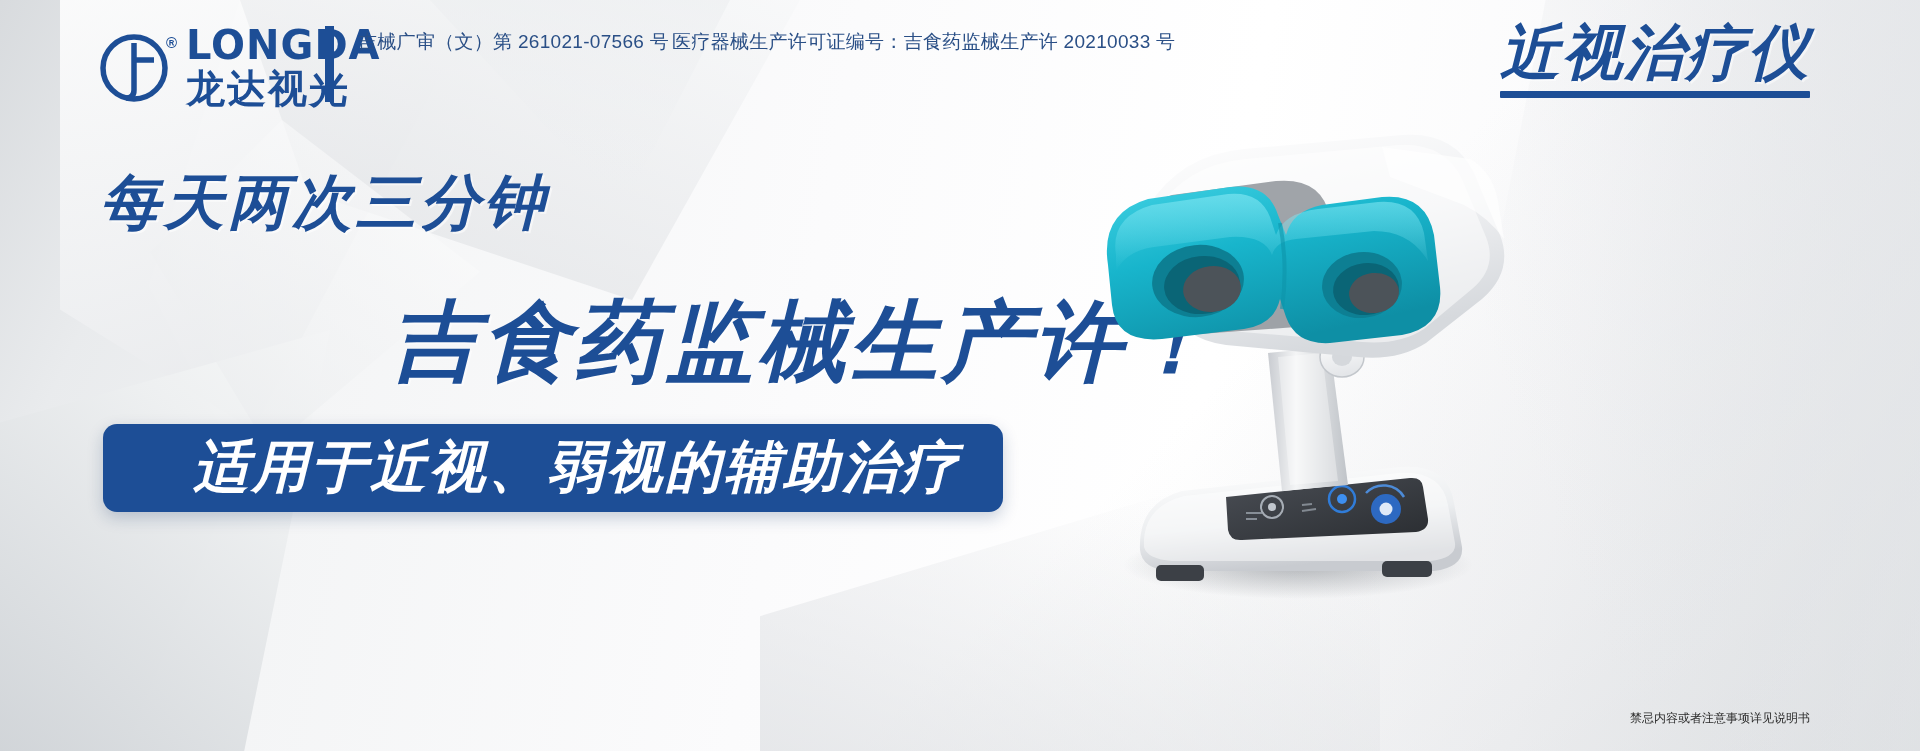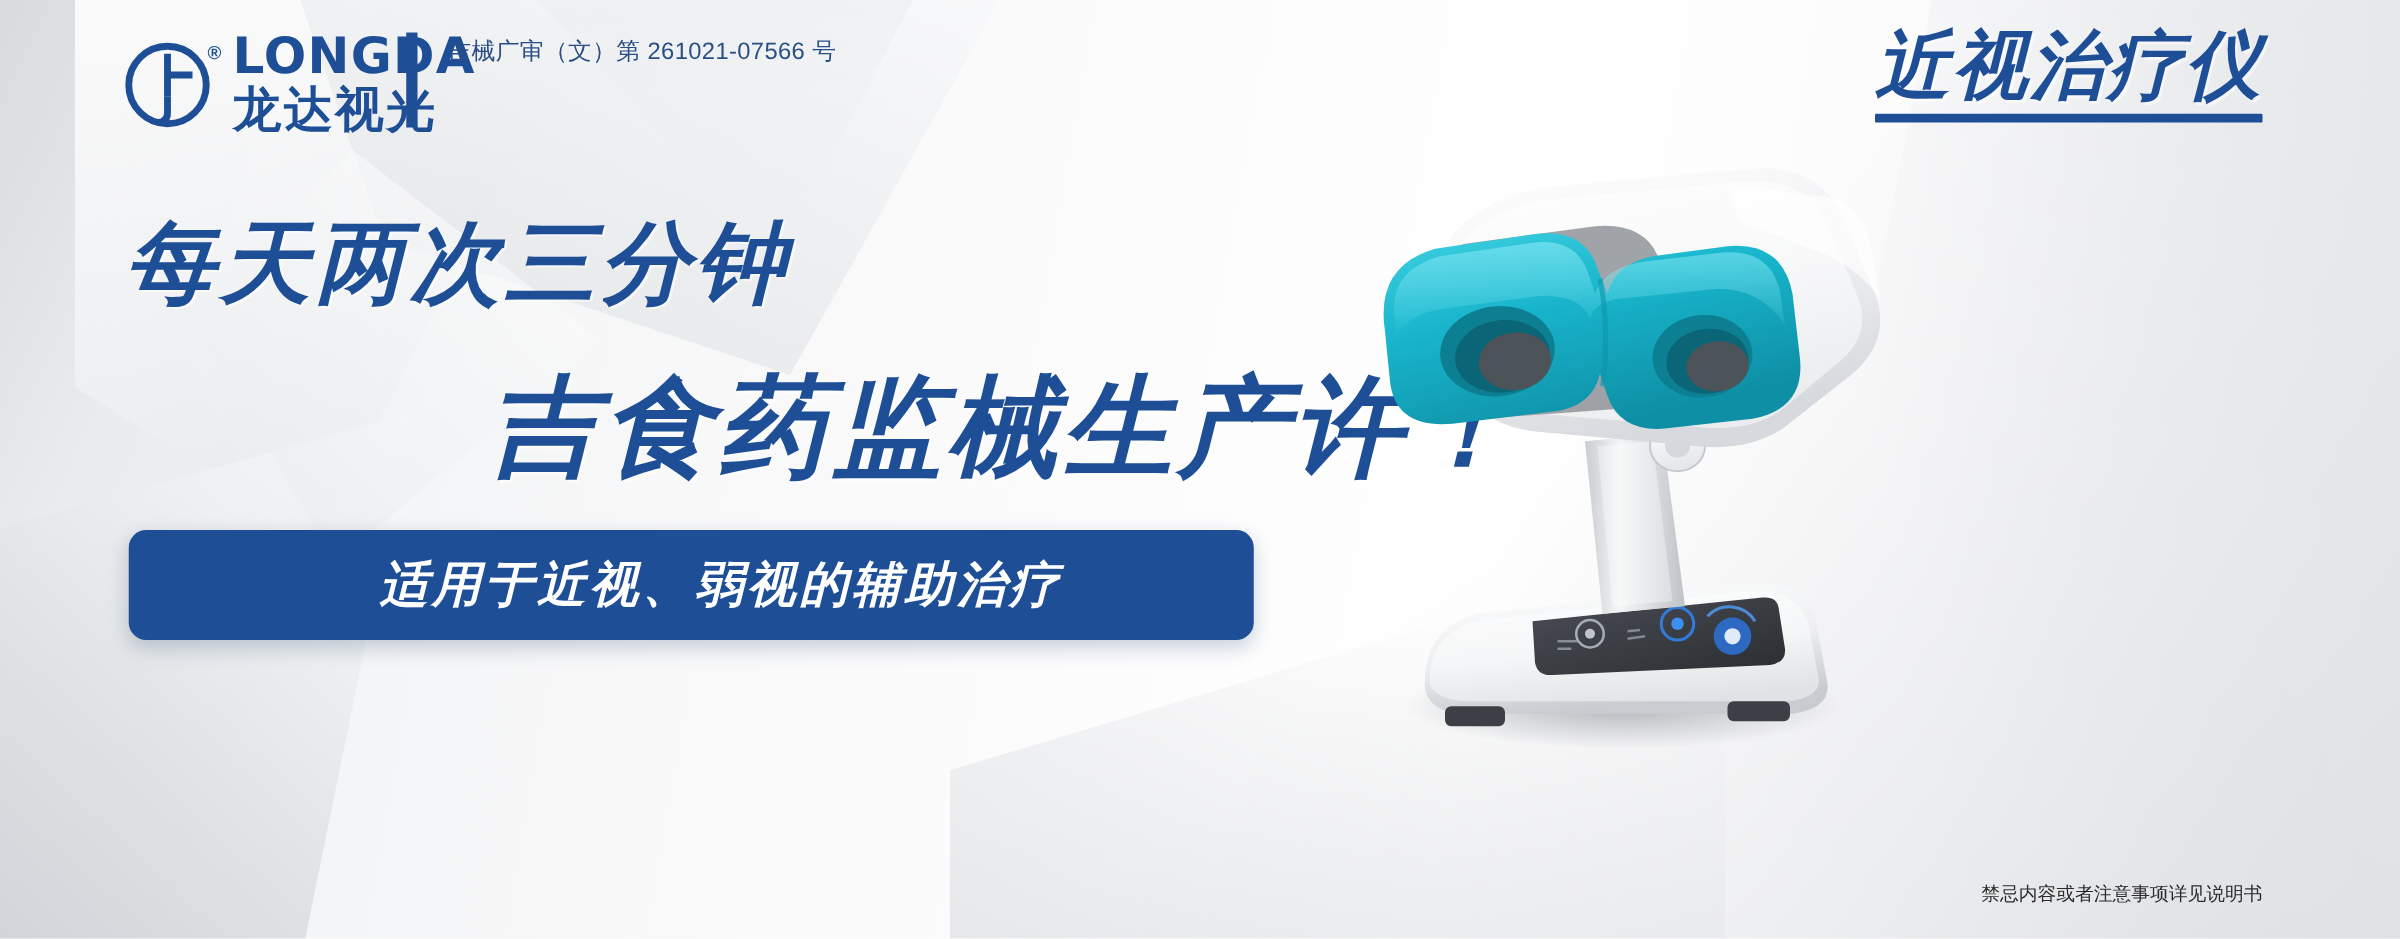--- a/index.html
+++ b/index.html
@@ -52,49 +52,49 @@
   .logo-cn{font-size:39px;font-weight:bold;color:#1d4e96;letter-spacing:2px;margin-top:4px;}
 
   
   .reg-divider{position:absolute;left:325px;top:26px;width:9px;height:76px;background:#1d4e96;}
   .reg-block{position:absolute;left:358px;top:29px;display:flex;flex-direction:row;gap:3px;}
   .reg-line{font-size:19px;color:#2a4f86;line-height:1.38;white-space:nowrap;letter-spacing:.3px;}
 
   
   .headline1{position:absolute;left:100px;top:163px;
     font-family:"Liberation Serif","DejaVu Serif",serif;
-    font-size:72px;font-weight:bold;font-style:italic;color:#1d4e96;
+    font-size:60px;font-weight:bold;font-style:italic;color:#1d4e96;
     letter-spacing:4px;white-space:nowrap;
     text-shadow:2px 2px 0 rgba(255,255,255,.55);}
   .headline2{position:absolute;left:390px;top:283px;
     font-family:"Liberation Serif","DejaVu Serif",serif;
     font-size:88px;font-weight:bold;font-style:italic;color:#1d4e96;
     letter-spacing:4px;white-space:nowrap;
     text-shadow:2px 2px 0 rgba(255,255,255,.55);}
 
   
   .pill{position:absolute;left:103px;top:424px;width:900px;height:88px;
     background:#1d4e96;border-radius:14px;
     box-shadow:0 6px 16px rgba(20,50,100,.22);
     display:flex;align-items:center;justify-content:center;}
   .pill-text{font-family:"Liberation Serif","DejaVu Serif",serif;
-    font-size:39px;font-weight:bold;font-style:italic;color:#ffffff;
+    font-size:56px;font-weight:bold;font-style:italic;color:#ffffff;
     letter-spacing:3px;white-space:nowrap;margin-left:47px;}
 
   
   .title-right{position:absolute;right:110px;top:22px;text-align:right;}
   .title-right .t{font-family:"Liberation Serif","DejaVu Serif",serif;
     font-size:60px;font-weight:bold;font-style:italic;color:#1d4e96;
     letter-spacing:2px;white-space:nowrap;line-height:1.05;
     text-shadow:2px 2px 0 rgba(255,255,255,.5);}
   .title-underline{height:7px;background:#1d4e96;margin-top:6px;border-radius:1px;}
 
   
   .disclaimer{position:absolute;right:110px;bottom:22px;text-align:right;}
-  .disclaimer div{font-size:15px;color:#2b2b2b;line-height:1.65;white-space:nowrap;margin-top:45px;}
+  .disclaimer div{font-size:12px;color:#2b2b2b;line-height:1.65;white-space:nowrap;margin-top:45px;}
 
   
   .device{position:absolute;left:1030px;top:95px;width:560px;height:520px;}
   .device svg{display:block;}
 </style>
 </head>
 <body>
 
 <div class="banner">
 
@@ -120,20 +120,21 @@
     <div class="logo-text">
       <span class="logo-latin">LONGDA</span>
       <span class="logo-cn">龙达视光</span>
     </div>
   </div>
 
   <div class="reg-divider"></div>
 
   <div class="reg-block">
     <div class="reg-line">吉械广审（文）第 261021-07566 号</div>
+    <div class="reg-line">医疗器械生产许可证编号：吉食药监械生产许 20210033 号</div>
   </div>
 
   <div class="headline1">每天两次三分钟</div>
   <div class="headline2">吉食药监械生产许！</div>
 
   <div class="pill">
     <span class="pill-text">适用于近视、弱视的辅助治疗</span>
   </div>
 
   <div class="title-right">

